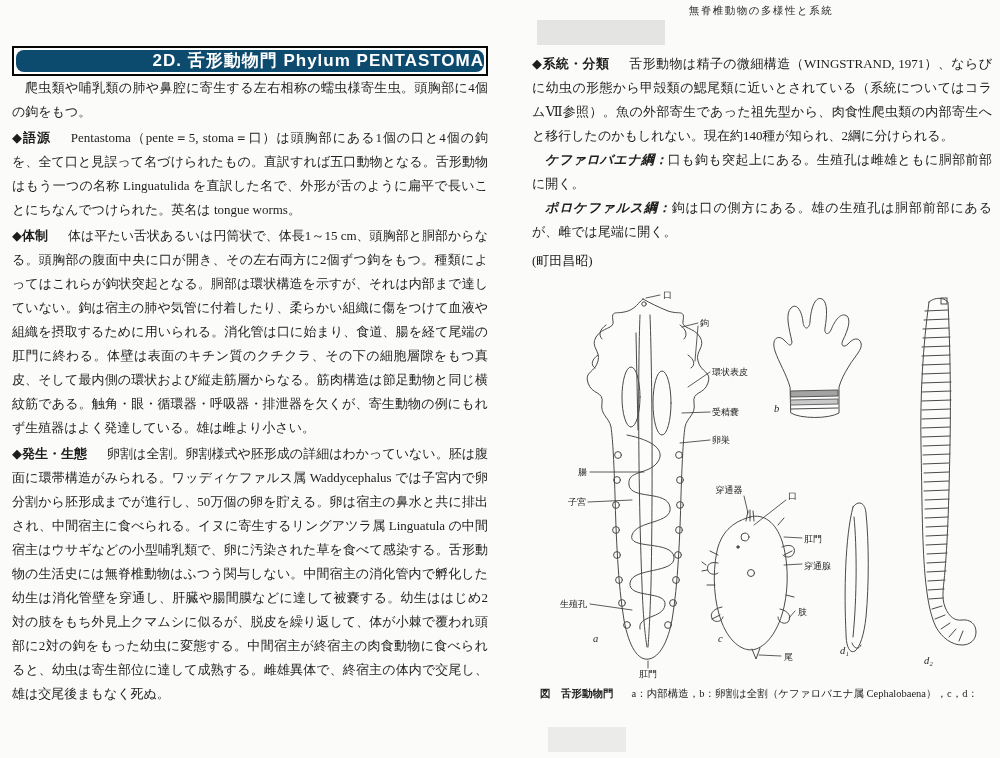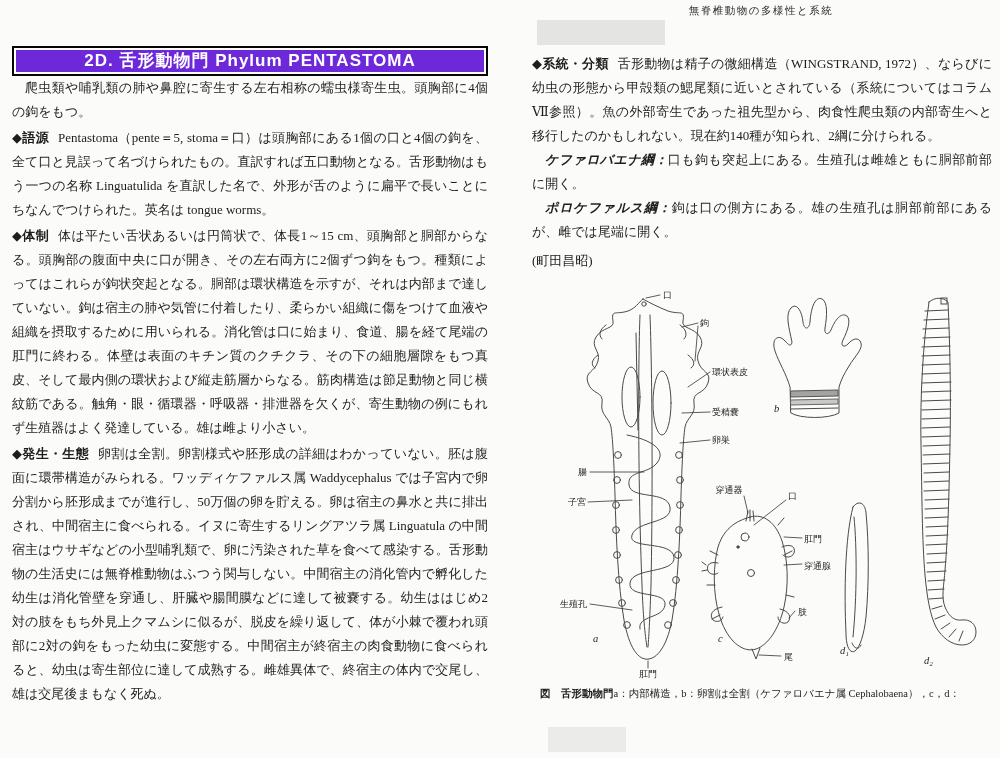--- a/index.html
+++ b/index.html
@@ -6,33 +6,33 @@
   body{
     width:1000px;height:758px;overflow:hidden;position:relative;
     background:#fbfbf9;
     font-family:"Liberation Serif","DejaVu Serif",serif;
   }
   .page{position:absolute;inset:0;}
   
   .col-left{position:absolute;left:12px;top:46px;width:476px;filter:blur(0.25px);}
   .title-bar{border:2px solid #060606;padding:2px;background:#fff;}
   .title-inner{
-    background:#6d28d9;color:#fff;text-align:center;
+    background:#0c4a6e;color:#fff;text-align:right;
     font-family:"Liberation Sans","DejaVu Sans",sans-serif;
-    font-weight:bold;font-size:17px;line-height:22px;letter-spacing:1px;
+    font-weight:bold;font-size:17px;line-height:22px;letter-spacing:1px;border-radius:8px;
   }
   .jp{
     margin:0;font-size:13px;line-height:24px;color:#1d1d1d;
     text-align:justify;
   }
   .intro{margin-top:0;text-indent:13px;}
   .sec{margin-top:2px;}
   .sec-head{
     font-family:"Liberation Sans","DejaVu Sans",sans-serif;
-    font-weight:bold;margin-right:9px;
+    font-weight:bold;margin-right:20px;
   }
   
   .running-header{
     position:absolute;left:532px;top:4px;width:458px;text-align:center;
     font-size:10.5px;letter-spacing:1.5px;color:#2b2b2b;filter:blur(0.25px);
   }
   .redact-top{position:absolute;left:537px;top:20px;width:128px;height:25px;background:#e4e4e2;}
   .redact-bottom{position:absolute;left:548px;top:727px;width:78px;height:25px;background:#ebebe9;}
   .col-right{position:absolute;left:532px;top:52px;width:460px;filter:blur(0.25px);}
   .cls-entry{text-indent:13px;}
@@ -47,21 +47,21 @@
   .figure .leader{stroke:#333;stroke-width:0.8;}
   .figure text{
     font-family:"Liberation Serif","DejaVu Serif",serif;
     font-size:9px;fill:#1e1e1e;stroke:none;
   }
   .figure text.letter{font-size:10.5px;font-style:italic;}
   .caption{
     position:absolute;left:540px;top:686px;width:452px;
     font-size:10.5px;line-height:15px;color:#222;filter:blur(0.25px);
   }
-  .cap-head{font-family:Liberation Serif, serif;font-weight:bold;margin-right:0;}
+  .cap-head{font-family:Liberation Serif, serif;font-weight:bold;margin-right:18px;}
   .cap-line2{display:block;padding-left:16px;}
 </style>
 </head>
 <body>
 
 <div class="page">
 
   <div class="col-left">
     <div class="title-bar">
       <div class="title-inner">2D. 舌形動物門 Phylum PENTASTOMA</div>
@@ -76,21 +76,21 @@
     <p class="jp sec">
       <b class="sec-head">◆発生・生態</b><span>卵割は全割。卵割様式や胚形成の詳細はわかっていない。胚は腹面に環帯構造がみられる。ワッディケファルス属 Waddycephalus では子宮内で卵分割から胚形成までが進行し、50万個の卵を貯える。卵は宿主の鼻水と共に排出され、中間宿主に食べられる。イヌに寄生するリングアツラ属 Linguatula の中間宿主はウサギなどの小型哺乳類で、卵に汚染された草を食べて感染する。舌形動物の生活史には無脊椎動物はふつう関与しない。中間宿主の消化管内で孵化した幼生は消化管壁を穿通し、肝臓や腸間膜などに達して被嚢する。幼生ははじめ2対の肢をもち外見上クマムシに似るが、脱皮を繰り返して、体が小棘で覆われ頭部に2対の鉤をもった幼虫に変態する。中間宿主が終宿主の肉食動物に食べられると、幼虫は寄生部位に達して成熟する。雌雄異体で、終宿主の体内で交尾し、雄は交尾後まもなく死ぬ。</span>
     </p>
   </div>
 
   <div class="running-header">無脊椎動物の多様性と系統</div>
   <div class="redact-top"></div>
 
   <div class="col-right">
     <p class="jp">
-      <b class="sec-head">◆系統・分類</b><span>舌形動物は精子の微細構造（WINGSTRAND, 1972）、ならびに幼虫の形態から甲殻類の鰓尾類に近いとされている（系統についてはコラムⅦ参照）。魚の外部寄生であった祖先型から、肉食性爬虫類の内部寄生へと移行したのかもしれない。現在約140種が知られ、2綱に分けられる。</span>
+      <b class="sec-head">◆系統・分類</b><span>舌形動物は精子の微細構造（WINGSTRAND, 1971）、ならびに幼虫の形態から甲殻類の鰓尾類に近いとされている（系統についてはコラムⅦ参照）。魚の外部寄生であった祖先型から、肉食性爬虫類の内部寄生へと移行したのかもしれない。現在約140種が知られ、2綱に分けられる。</span>
     </p>
     <p class="jp cls-entry">
       <span class="cls-name">ケファロバエナ綱：</span><span>口も鉤も突起上にある。生殖孔は雌雄ともに胴部前部に開く。</span>
     </p>
     <p class="jp cls-entry">
       <span class="cls-name">ポロケファルス綱：</span><span>鉤は口の側方にある。雄の生殖孔は胴部前部にあるが、雌では尾端に開く。</span>
     </p>
     <p class="jp signature">(町田昌昭)</p>
   </div>
 

